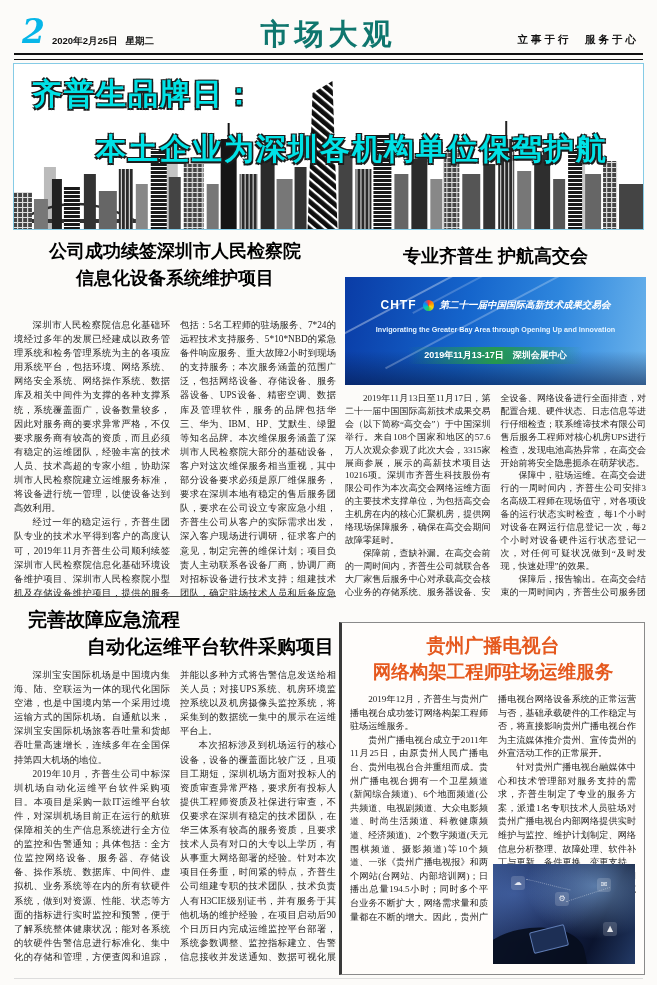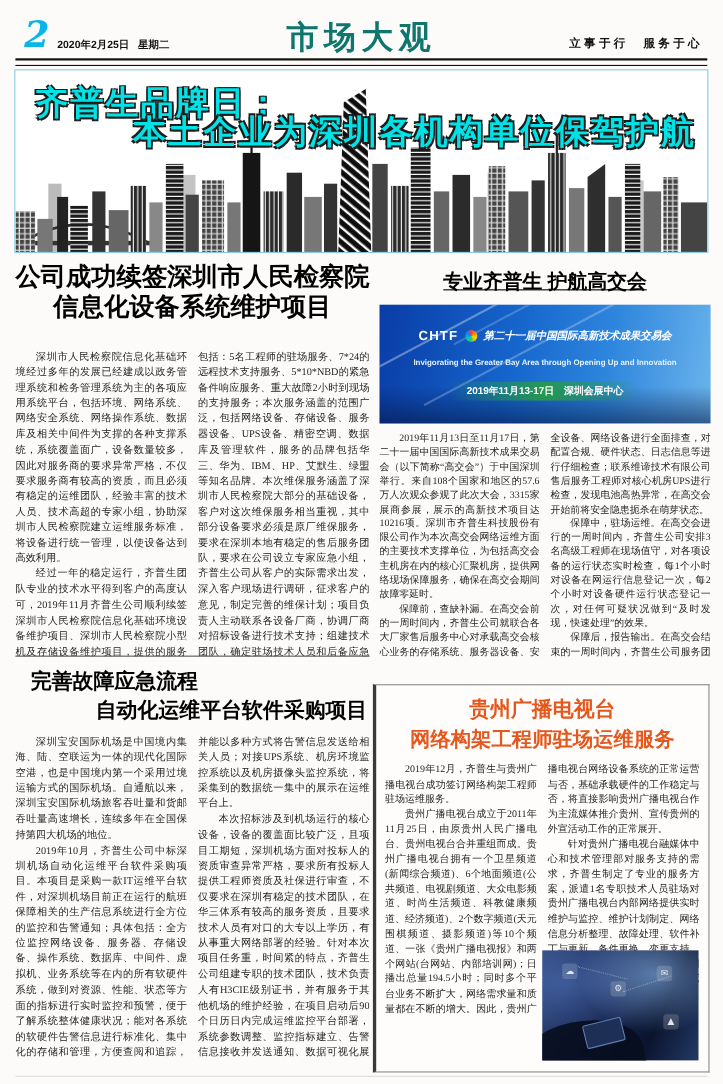--- a/index.html
+++ b/index.html
@@ -19,35 +19,35 @@
   .slogan{position:absolute;right:4px;bottom:5px;font-size:10.5px;font-weight:bold;color:#111;
           letter-spacing:3px;font-family:"Liberation Sans","DejaVu Sans",sans-serif;}
   .double-rule{top:53px;left:14px;width:629px;height:4px;border-top:2.5px solid #111;border-bottom:1px solid #111;}
 
   
   .banner{top:63px;left:13px;width:629px;height:165px;border:1px solid #85cbe6;background:#fff;overflow:hidden;}
   .headline{font-family:"Liberation Sans","DejaVu Sans",sans-serif;font-weight:900;color:#00e2e6;
             font-size:30px;letter-spacing:2px;white-space:nowrap;z-index:3;
             text-shadow:-1.5px -1.5px 0 #1c1c1c,1.5px -1.5px 0 #1c1c1c,-1.5px 1.5px 0 #1c1c1c,1.5px 1.5px 0 #1c1c1c;}
   .hl1{top:10px;left:18px;}
-  .hl2{top:36px;left:82px;margin-left:25px;}
+  .hl2{top:65px;left:82px;}
   .skyline{bottom:0;left:0;width:629px;height:150px;z-index:1;}
 
   
   .art-title{font-family:"Liberation Sans","DejaVu Sans",sans-serif;font-weight:900;color:#000;}
   .cols{column-count:2;column-gap:10px;column-fill:auto;text-align:justify;overflow:hidden;
         font-size:9.3px;line-height:14.1px;color:#252525;}
   .cols p{margin:0;text-indent:2em;}
 
   .a1{top:238px;left:14px;width:322px;}
-  .a1 .t{text-align:center;font-size:23px;line-height:27px;}
+  .a1 .t{text-align:center;font-size:18px;line-height:27px;}
   .a1 .cols{margin-top:26px;height:287px;}
 
   .a2{top:244px;left:345px;width:301px;}
-  .a2 .t{text-align:center;font-size:18px;line-height:25px;text-decoration:underline;}
+  .a2 .t{text-align:center;font-size:18px;line-height:25px;}
   .a2 .cols{margin-top:7px;height:212px;font-size:9.0px;line-height:12.9px;}
 
   .sep1{top:596px;left:14px;width:322px;border-top:1.5px solid #555;}
 
   .a3{top:606px;left:14px;width:322px;}
   .a3 .t1{font-size:19px;line-height:27px;padding-left:14px;}
   .a3 .t2{font-size:19px;line-height:27px;text-align:right;padding-right:2px;}
   .a3 .cols{margin-top:8px;height:296px;}
 
   

